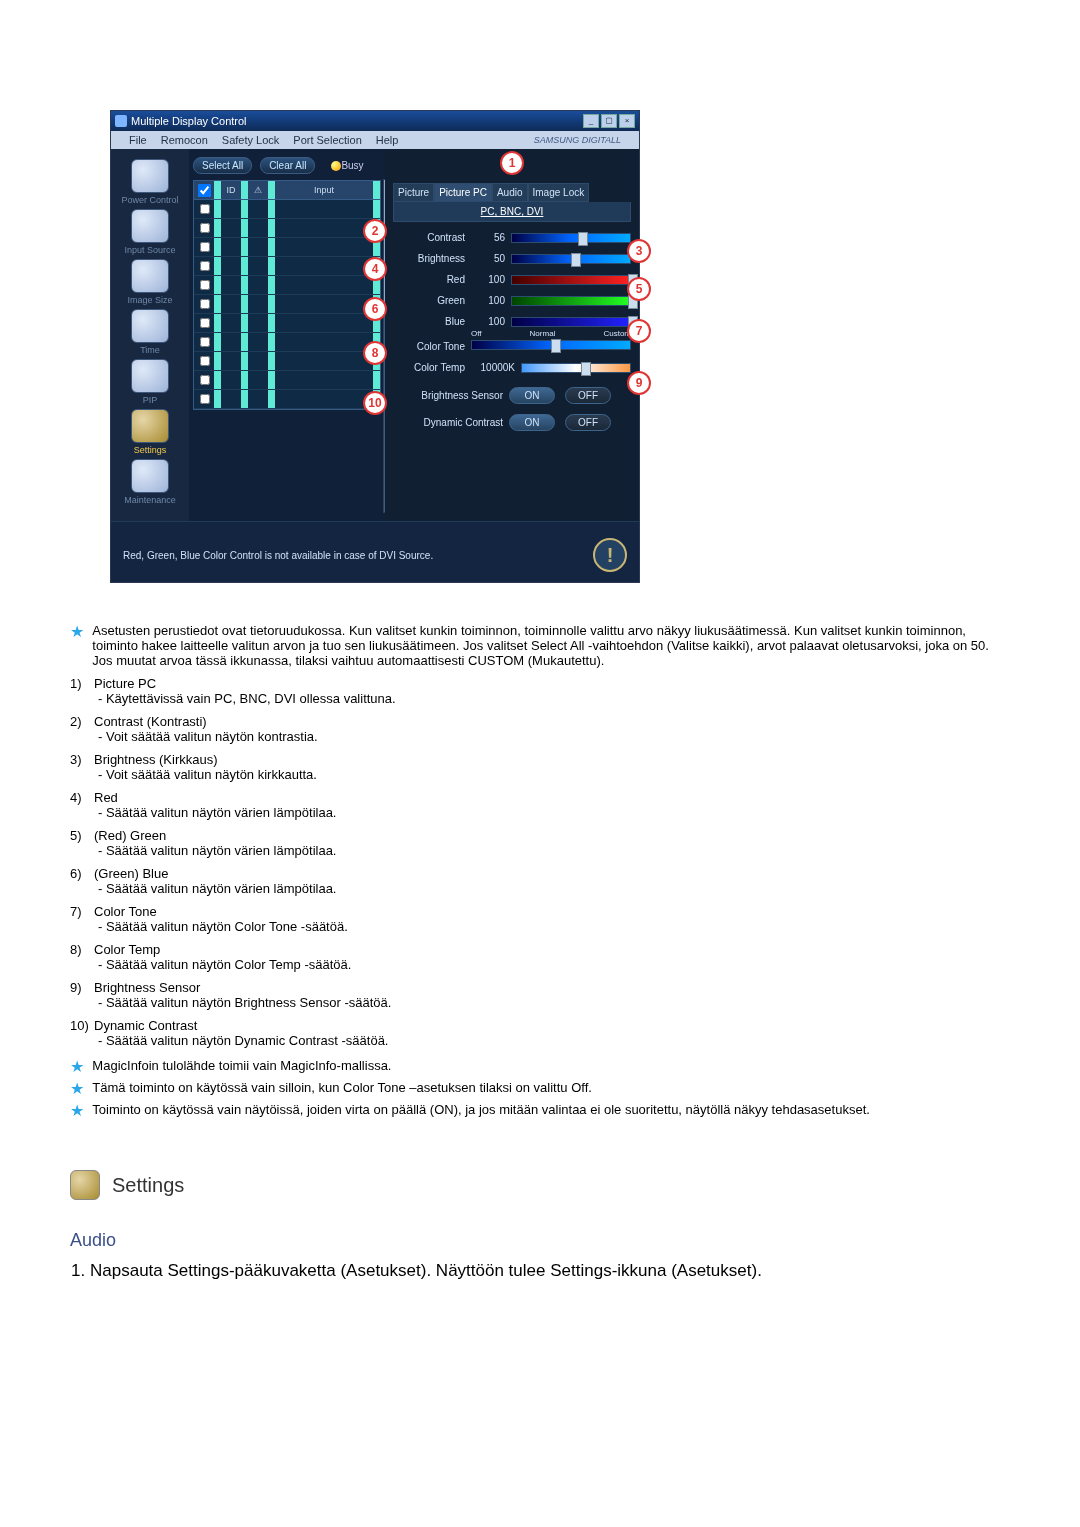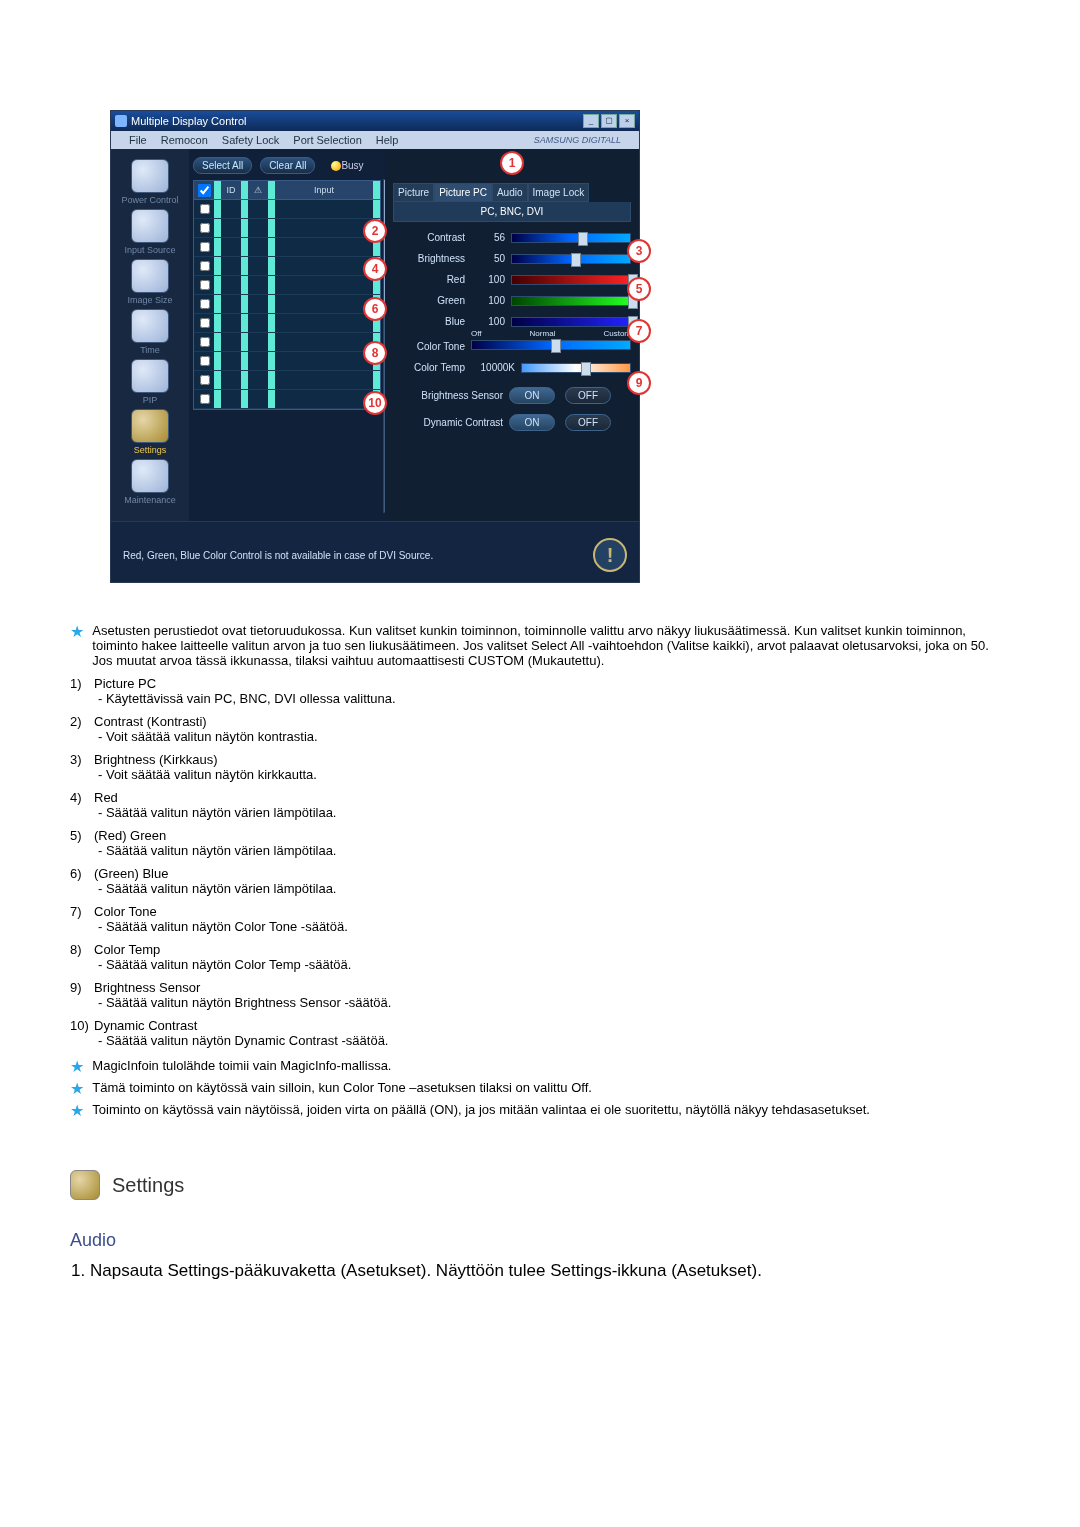--- a/index.html
+++ b/index.html
@@ -128,21 +128,21 @@
     position: relative;
   }
   .tabs { display:flex; gap:0; margin: 28px 0 0 0; }
   .tab {
     padding: 3px 4px; font-size:10px; border:1px solid #2e4a6b;
     background:#233c57; color:#cfe2f8;
   }
   .tab.active { background:#2f4d70; color:#fff; }
   .subhdr {
     background:#203b5a; border:1px solid #2e4a6b; border-top:none;
-    text-align:center; padding:4px; font-size:10px; color:#fff;
+    text-align:center; padding:4px; font-size:10px; color:#fff;text-decoration:underline;
   }
   .row { display:flex; align-items:center; gap:6px; margin-top:10px; }
   .lab { width:72px;text-align:right; }
   .val { width:34px; text-align:right; }
   .slider {
     flex:1; height:8px; position:relative;
     background:linear-gradient(to right,#004, #06f 50%, #0af);
     border:1px solid #2c4c72;
   }
   .slider.red { background:linear-gradient(to right,#400,#f22); }

